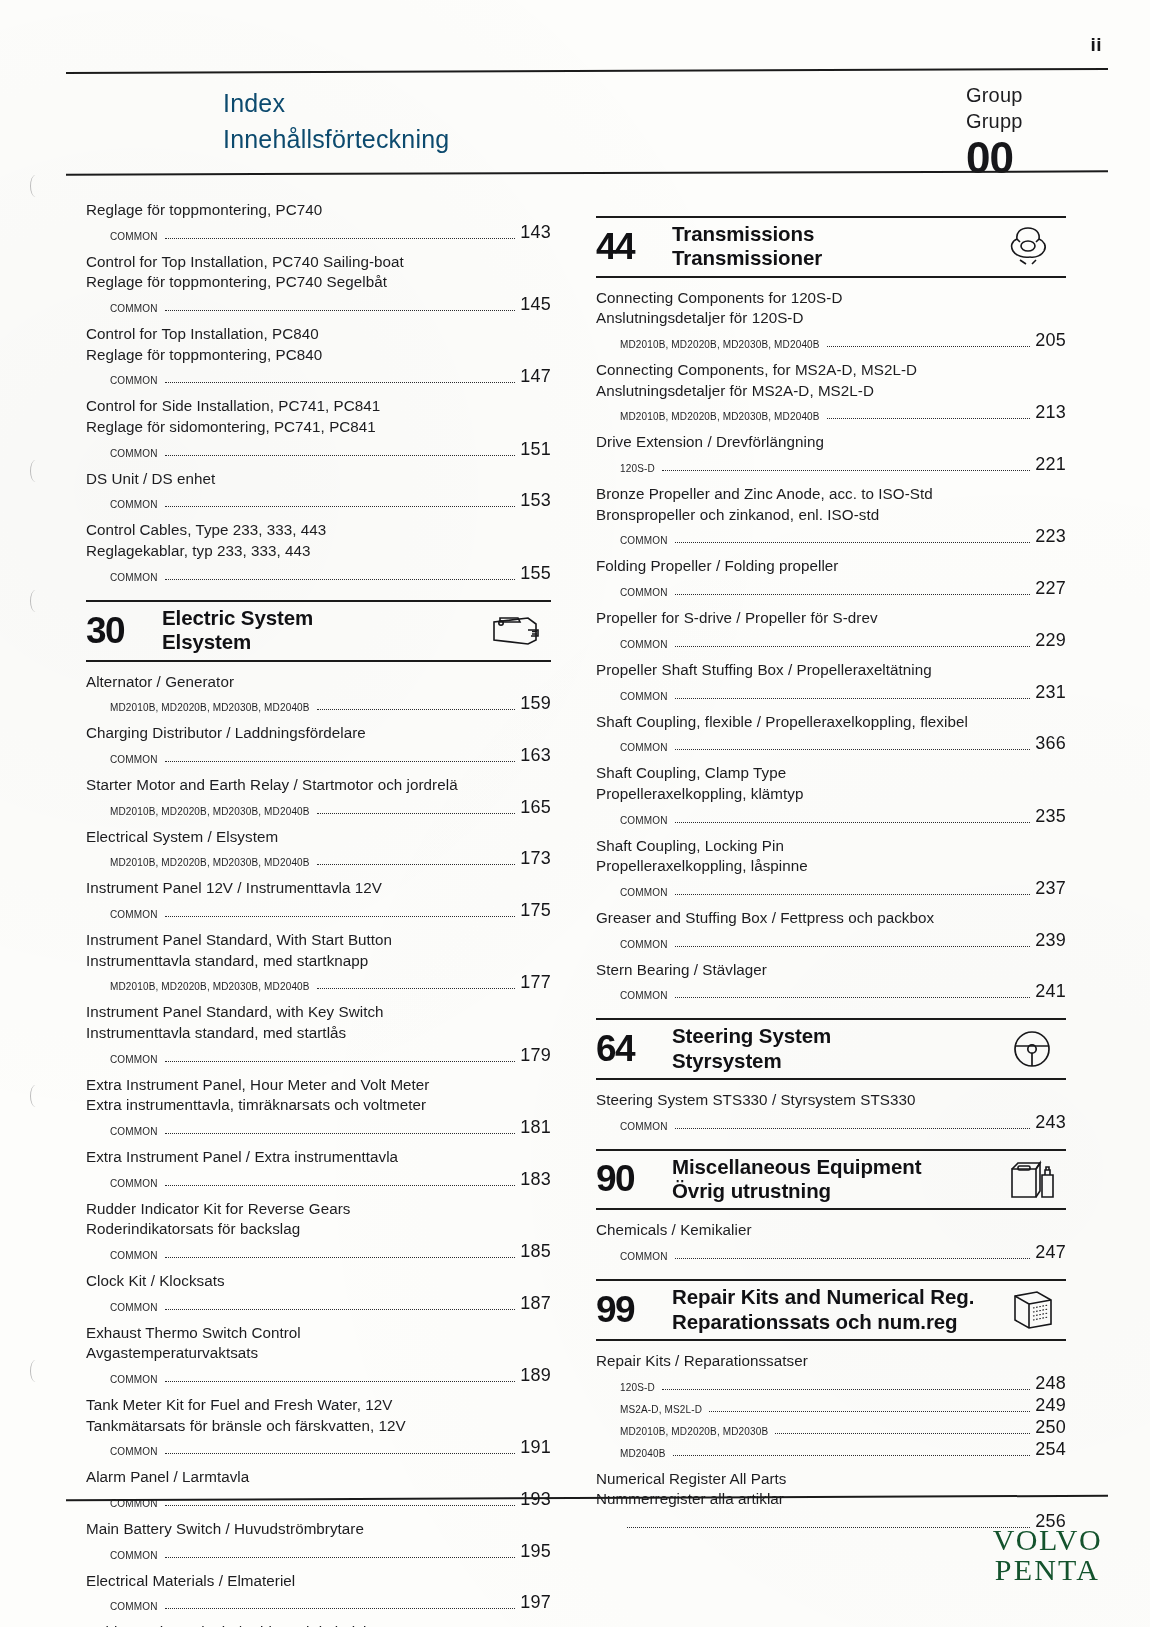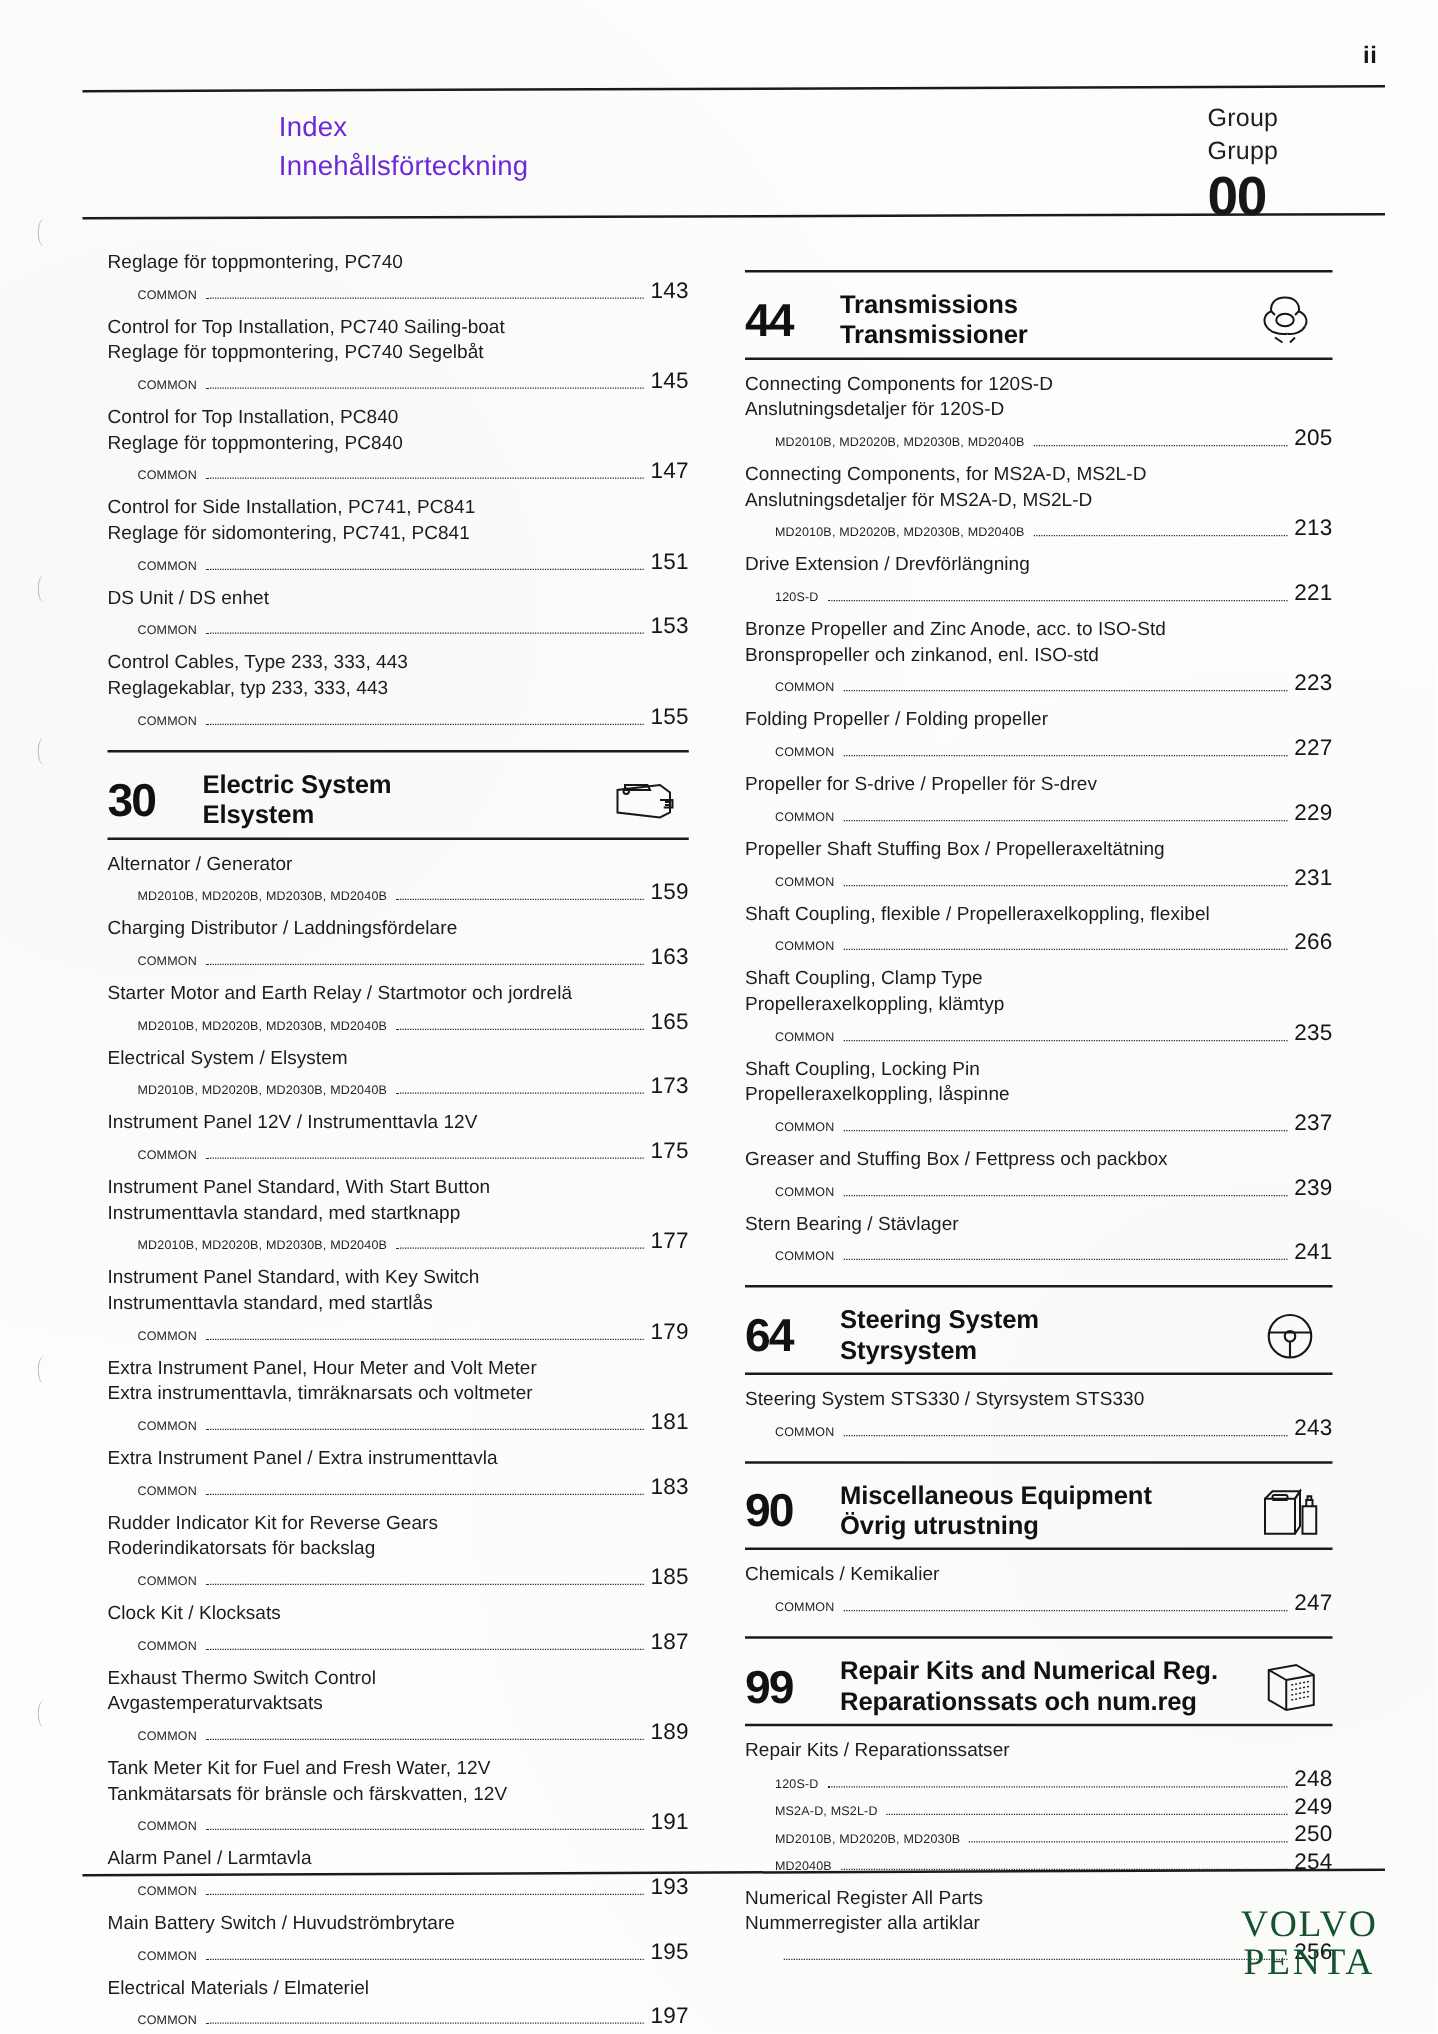--- a/index.html
+++ b/index.html
@@ -49,25 +49,25 @@
     height: 2px; background: #1b1b1b;
     transform: rotate(-0.18deg);
   }
   .header {
     position: absolute;
     left: 66px; right: 42px; top: 74px; height: 98px;
   }
   .header-title {
     position: absolute;
     left: 157px; top: 12px;
-    font-size: 22px;
+    font-size: 25px;
     line-height: 1.42;
     font-weight: 400;
     letter-spacing: 0.2px;
-    color: #6d28d9;
+    color: #0c4a6e;
   }
   .header-title .l2 { display: block; }
   .group-block {
     position: absolute;
     right: 22px; top: 8px;
     text-align: left;
     width: 120px;
   }
   .group-block .g-lbl {
     font-size: 20px; line-height: 1.30; letter-spacing: 0.2px;
@@ -136,21 +136,21 @@
   .section .band-top,
   .section .band-bot {
     height: 2px;
     background: #1b1b1b;
     width: 100%;
   }
   .section .band-top { margin-bottom: 0; }
   .section .band-inner {
     display: flex;
     align-items: center;
-    padding: 14px 0 5px 0;
+    padding: 4px 0 5px 0;
     min-height: 56px;
     position: relative;
   }
   .section .sec-num {
     font-size: 37px;
     font-weight: 800;
     letter-spacing: -1.5px;
     line-height: 0.95;
     width: 76px;
     flex: 0 0 76px;
@@ -537,21 +537,21 @@
               <span class="models">COMMON</span>
               <span class="leader"></span>
               <span class="pg">231</span>
             </div>
           </div>
           <div class="entry">
             <div class="title">Shaft Coupling, flexible / Propelleraxelkoppling, flexibel</div>
             <div class="sub-row">
               <span class="models">COMMON</span>
               <span class="leader"></span>
-              <span class="pg">266</span>
+              <span class="pg">366</span>
             </div>
           </div>
           <div class="entry">
             <div class="title">Shaft Coupling, Clamp Type</div>
             <div class="title">Propelleraxelkoppling, klämtyp</div>
             <div class="sub-row">
               <span class="models">COMMON</span>
               <span class="leader"></span>
               <span class="pg">235</span>
             </div>

